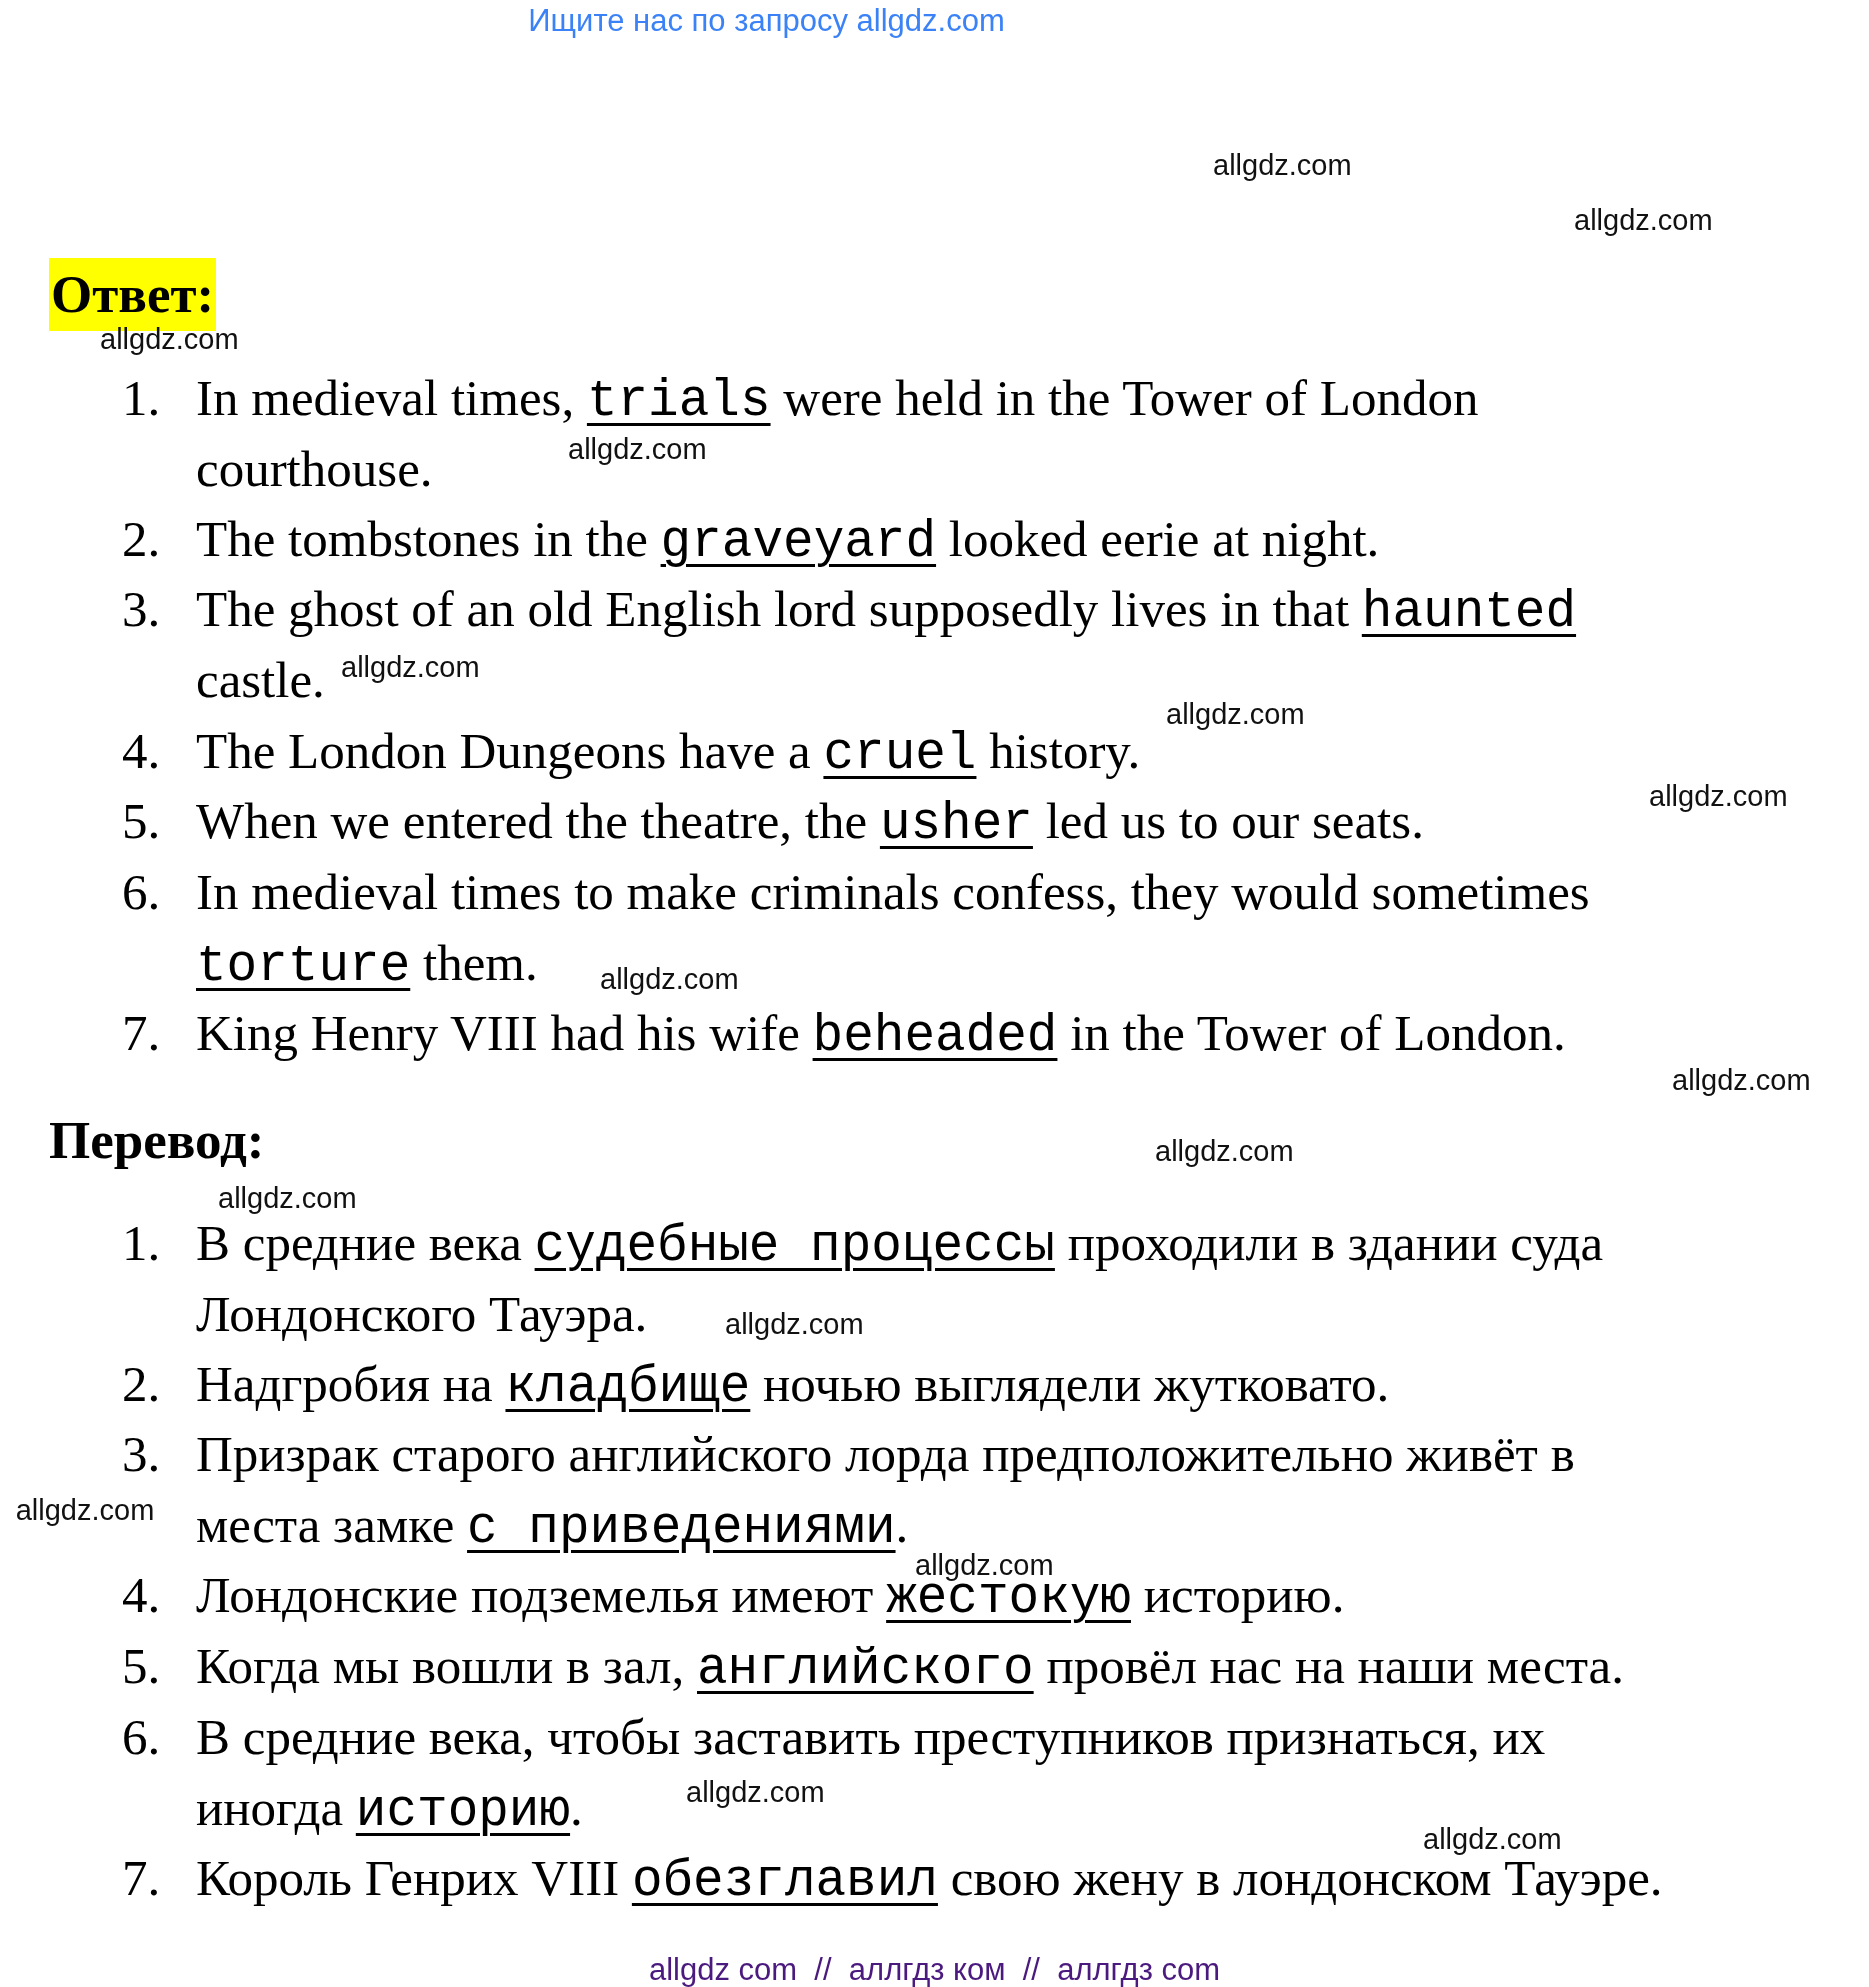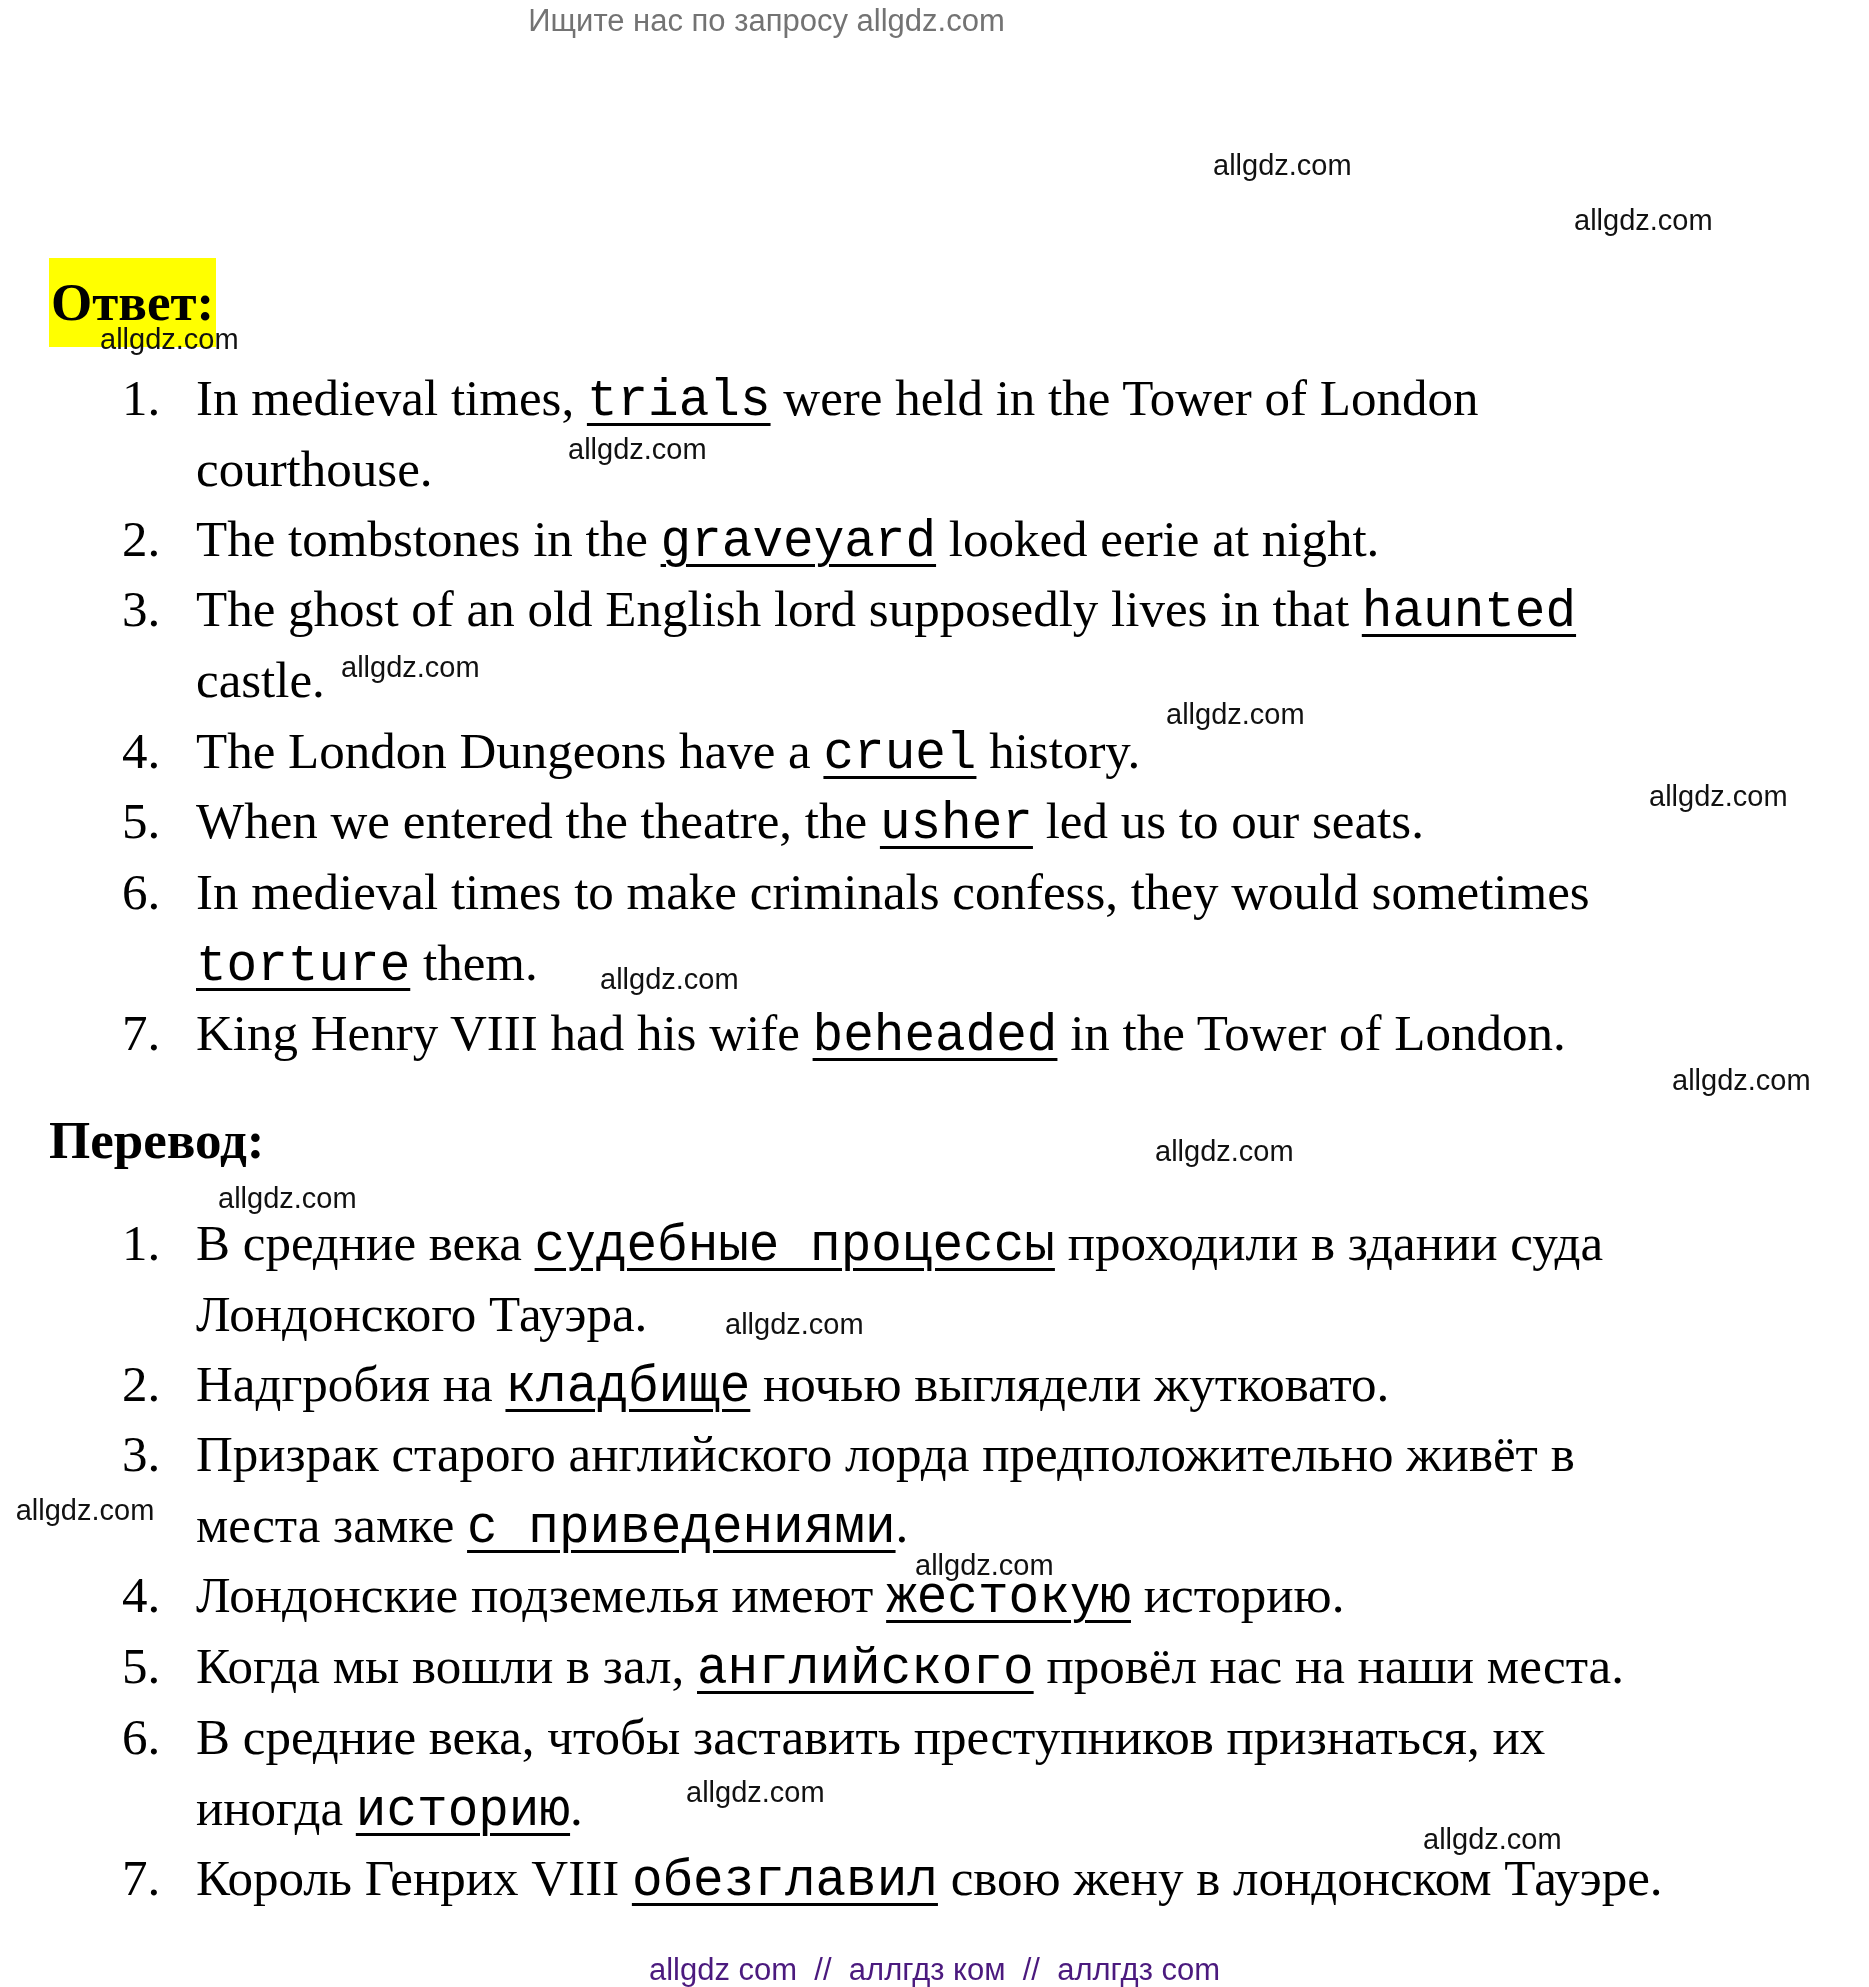--- a/index.html
+++ b/index.html
@@ -1,21 +1,21 @@
 <!DOCTYPE html>
 <html><head>
 <meta charset="utf-8">
 <style>
   html, body { margin: 0; padding: 0; background: #ffffff; }
   body { width: 1869px; height: 1988px; position: relative; overflow: hidden; }
   .serif { font-family: "Liberation Serif", "DejaVu Serif", serif; color: #000; }
   .sans { font-family: "Liberation Sans", "DejaVu Sans", sans-serif; }
-  .top-banner { position: absolute; top: 0; left: 0; width: 1533px; text-align: center; font-size: 31px; line-height: 41px; color: #737373; }
+  .top-banner { position: absolute; top: 0; left: 0; width: 1533px; text-align: center; font-size: 31px; line-height: 41px; color: #3b82f6; }
   .task { position: absolute; left: 49px; top: 86px; width: 1784px; font-size: 51px; line-height: 71px; }
-  .answer-label { position: absolute; left: 49px; top: 258px; font-size: 53px; font-weight: bold; background: #ffff00; line-height: 65px; padding: 12px 2px; }
+  .answer-label { position: absolute; left: 49px; top: 258px; font-size: 53px; font-weight: bold; background: #ffff00; line-height: 65px; padding: 4px 2px; }
   .section-label { position: absolute; left: 49px; top: 1108px; font-size: 53px; font-weight: bold; line-height: 65px; }
   .list { position: absolute; left: 0; width: 1869px; }
   .item { position: absolute; font-size: 51px; line-height: 71px; }
   .num { position: absolute; left: 122px; width: 59px; }
   .line { position: absolute; left: 196px; white-space: nowrap; }
   u { text-decoration: underline; text-decoration-thickness: 2.9px; text-underline-offset: 7.8px; font-family: Liberation Mono, monospace; }
   .wm { position: absolute; font-size: 29px; color: #111; line-height: 33px; white-space: nowrap; }
   .footer { position: absolute; top: 1950px; left: 0; width: 1869px; text-align: center; font-size: 31px; color: #4b1a7e; line-height: 39px; white-space: pre; }
 </style>
 </head>

